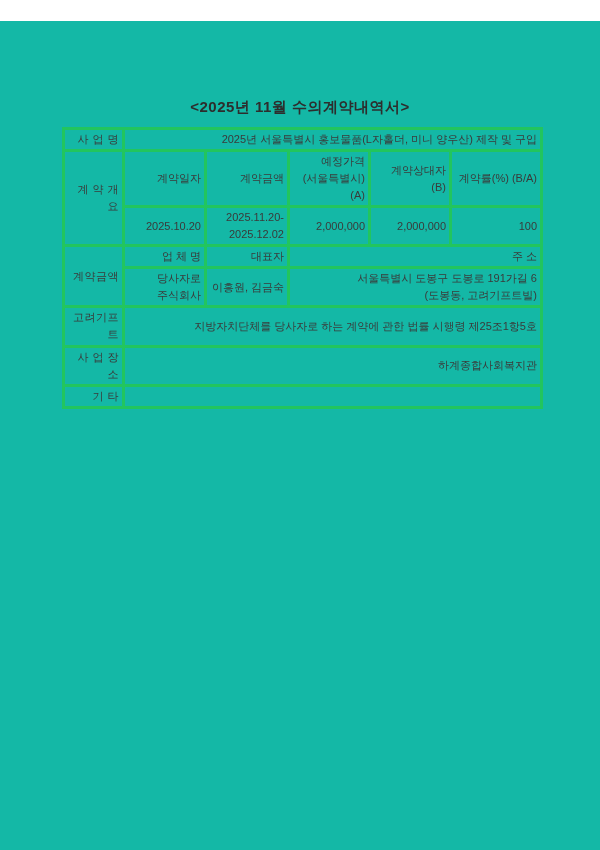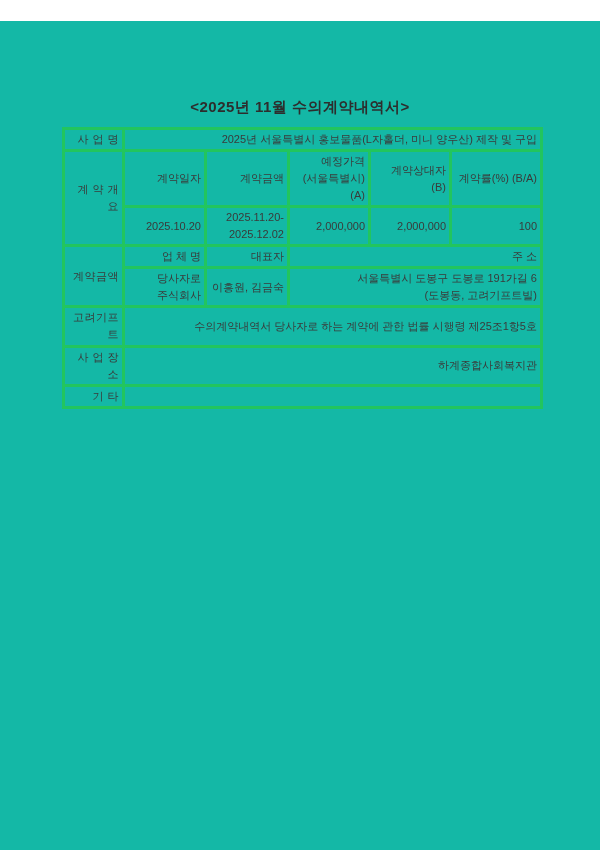--- a/index.html
+++ b/index.html
@@ -109,21 +109,21 @@
       <tr style="height:36px">
         <td class="multiline">당사자로
 주식회사</td>
         <td>이흥원, 김금숙</td>
         <td colspan="3" class="multiline">서울특별시 도봉구 도봉로 191가길 6
 (도봉동, 고려기프트빌)</td>
       </tr>
 
       <tr style="height:20px">
         <td class="label-cell">고려기프트</td>
-        <td colspan="5" class="left-align">수의계약내역서 당사자로 하는 계약에 관한 법률 시행령 제25조1항5호</td>
+        <td colspan="5" class="left-align">지방자치단체를 당사자로 하는 계약에 관한 법률 시행령 제25조1항5호</td>
       </tr>
 
       <tr style="height:21px">
         <td class="label-cell">사 업 장 소</td>
         <td colspan="5" class="left-align">하계종합사회복지관</td>
       </tr>
 
       <tr style="height:20px">
         <td class="label-cell">기 타</td>
         <td colspan="5" class="left-align"></td>

